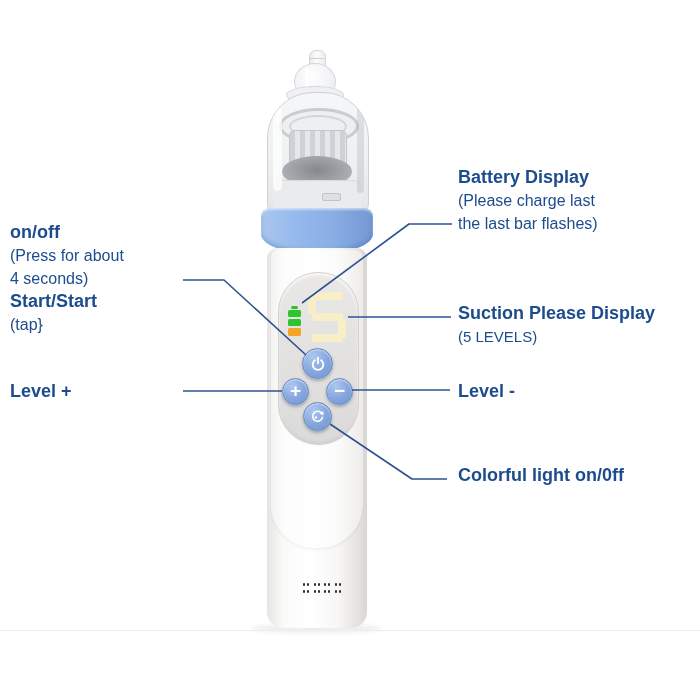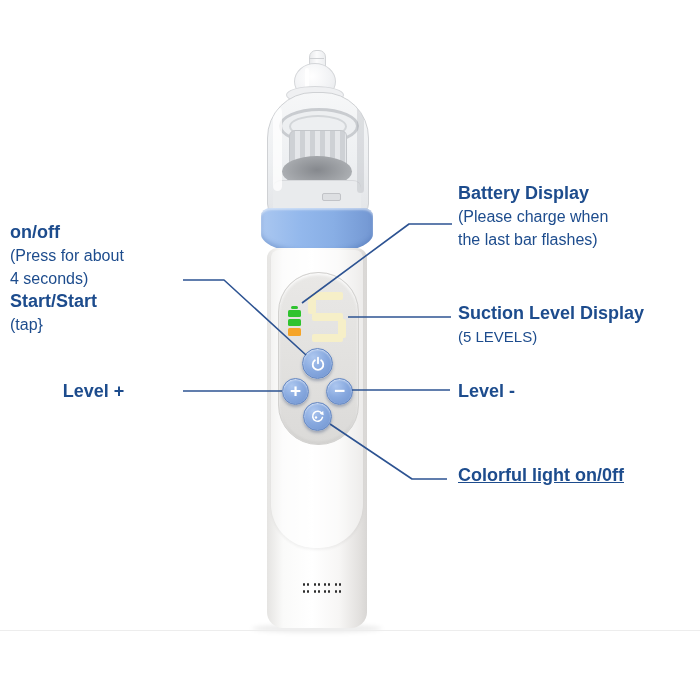--- a/index.html
+++ b/index.html
@@ -186,30 +186,30 @@
     </g>
   </svg>
 
   <div class="abs left-block">
     <div class="t-bold">on/off</div>
     <div class="t-reg">(Press for about</div>
     <div class="t-reg">4 seconds)</div>
     <div class="t-bold">Start/Start</div>
     <div class="t-reg">(tap}</div>
   </div>
-  <div class="abs t-bold" style="left:10px;top:380px;width:167px;text-align:center;">Level +</div>
-
-  <div class="abs right-col" style="top:166px;margin-top:16px;">
+  <div class="abs t-bold" style="left:10px;top:380px;width:167px;text-align:left;">Level +</div>
+
+  <div class="abs right-col" style="top:166px;">
     <div class="t-bold">Battery Display</div>
-    <div class="t-reg">(Please charge when</div>
+    <div class="t-reg">(Please charge last</div>
     <div class="t-reg">the last bar flashes)</div>
   </div>
 
   <div class="abs right-col" style="top:302px;">
-    <div class="t-bold">Suction Level Display</div>
+    <div class="t-bold">Suction Please Display</div>
     <div class="t-sm">(5 LEVELS)</div>
   </div>
 
   <div class="abs right-col t-bold" style="top:380px;text-align:right;">Level -</div>
 
-  <div class="abs right-col t-bold" style="top:464px;text-decoration:underline;">Colorful light on/0ff</div>
+  <div class="abs right-col t-bold" style="top:464px;">Colorful light on/0ff</div>
 
 </div>
 
 </body></html>

